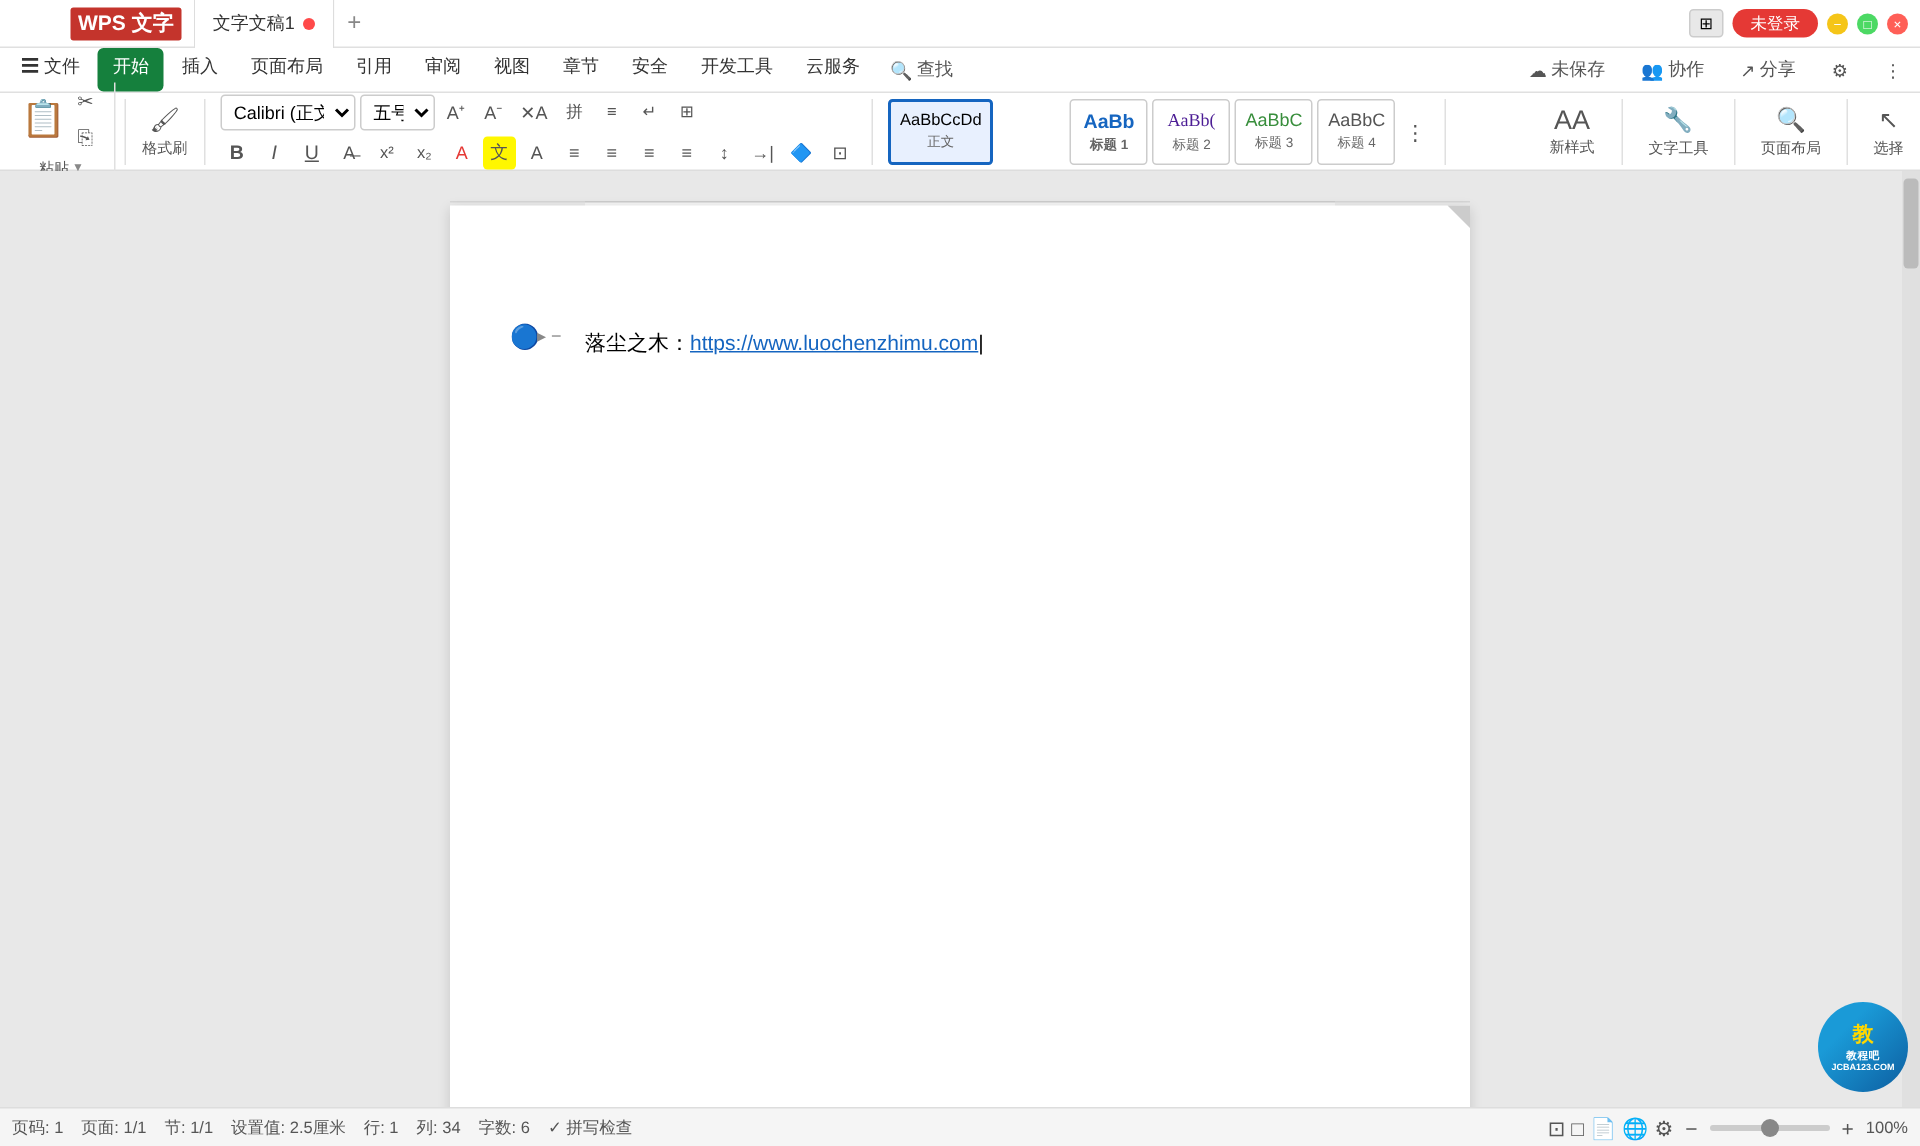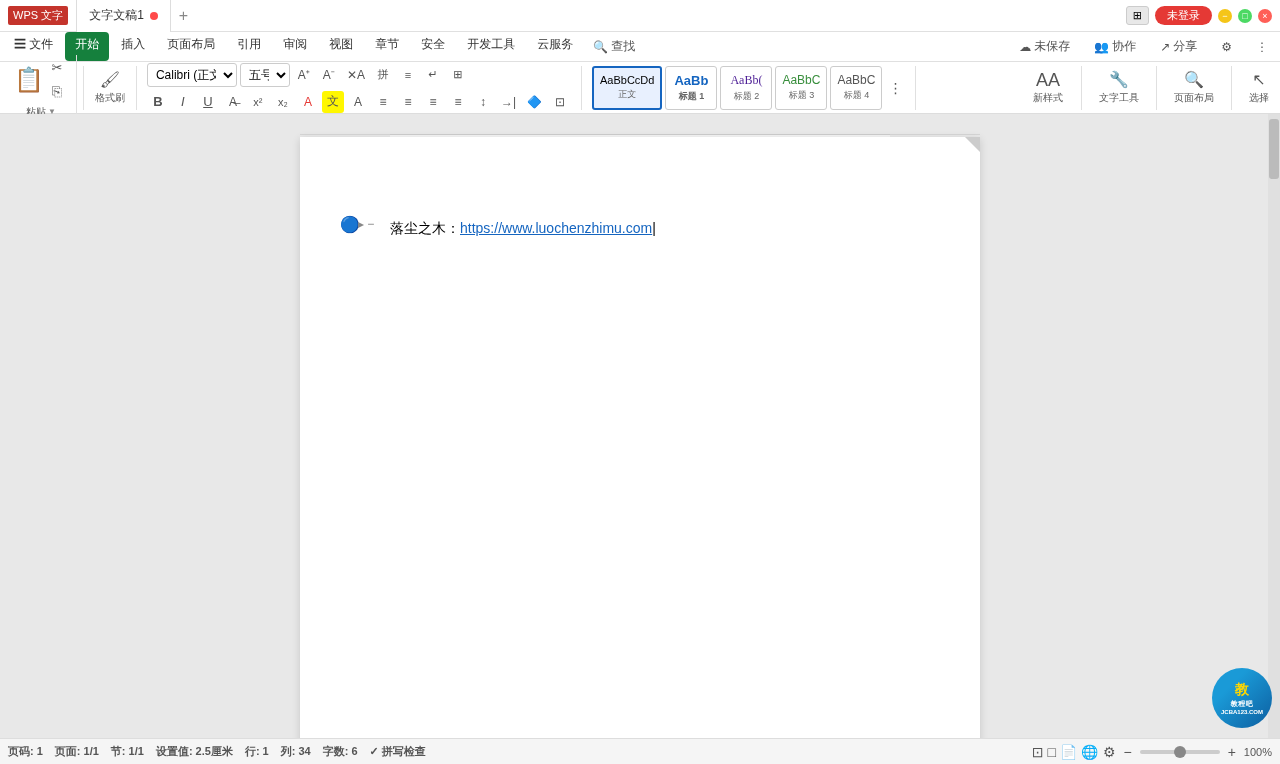--- a/index.html
+++ b/index.html
@@ -16,24 +16,25 @@
       gap: 8px;
     }
     .title-bar-left {
       display: flex;
       align-items: center;
       gap: 4px;
     }
     .wps-logo {
       background: #c4342c;
       color: white;
-      font-size: 11px;
-      font-weight: normal;
+      font-size: 14px;
+      font-weight: bold;
       padding: 2px 5px;
       border-radius: 2px;
+      margin-left: 39px;
     }
     .tab-area {
       display: flex;
       align-items: center;
       flex: 1;
       gap: 4px;
     }
     .doc-tab {
       display: flex;
       align-items: center;
@@ -324,21 +325,20 @@
       align-items: center;
       padding: 0 8px;
       gap: 12px;
       font-size: 11px;
       color: #555;
     }
     .status-item {
       display: flex;
       align-items: center;
       gap: 3px;
-      font-weight: bold;
     }
     .status-right {
       margin-left: auto;
       display: flex;
       align-items: center;
       gap: 8px;
     }
     .zoom-slider {
       width: 80px;
       height: 4px;
@@ -551,21 +551,21 @@
       <div class="tb-btn-small" style="font-size:12px;">⊡</div>
     </div>
   </div>
   <div style="width:1px; height:44px; background:#e0e0e0; margin:0 2px;"></div>
 
   <div class="styles-panel">
     <div class="style-item active-style">
       <span class="style-preview">AaBbCcDd</span>
       <span class="style-name">正文</span>
     </div>
-    <div class="style-item" style="font-weight:bold; color:#1565c0;">
+    <div class="style-item" style="font-weight:bold; color:#1565c0;margin-left:48px;">
       <span class="style-preview" style="font-size:13px; font-weight:bold; color:#1565c0;">AaBb</span>
       <span class="style-name">标题 1</span>
     </div>
     <div class="style-item">
       <span class="style-preview" style="font-size:12px; color:#4c1d95;font-family:Liberation Serif, serif;">AaBb(</span>
       <span class="style-name">标题 2</span>
     </div>
     <div class="style-item">
       <span class="style-preview" style="font-size:12px; color:#388e3c;">AaBbC</span>
       <span class="style-name">标题 3</span>

